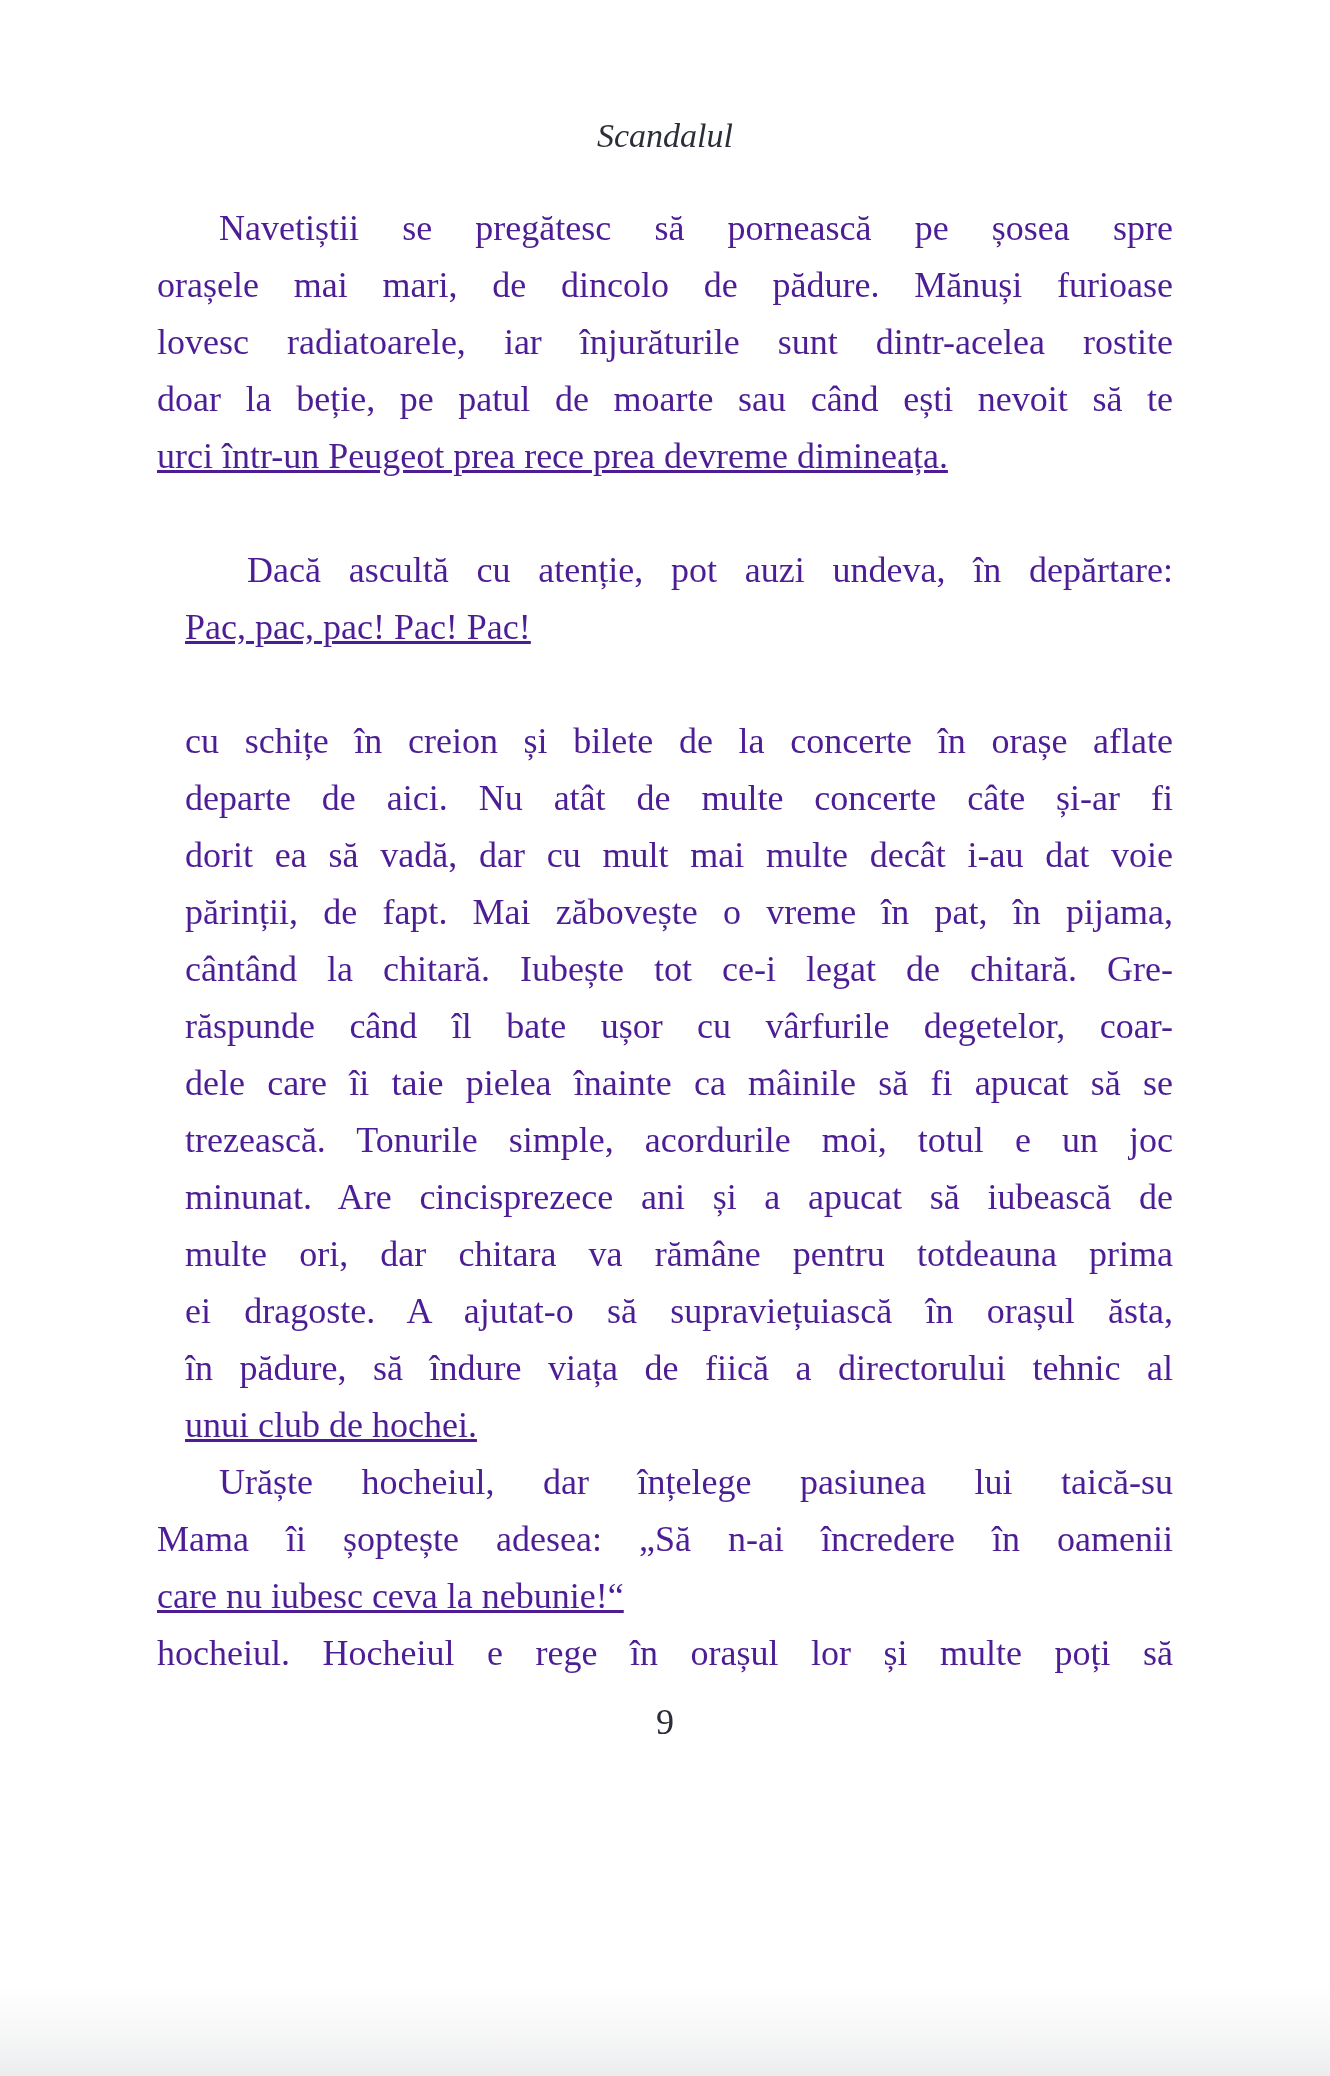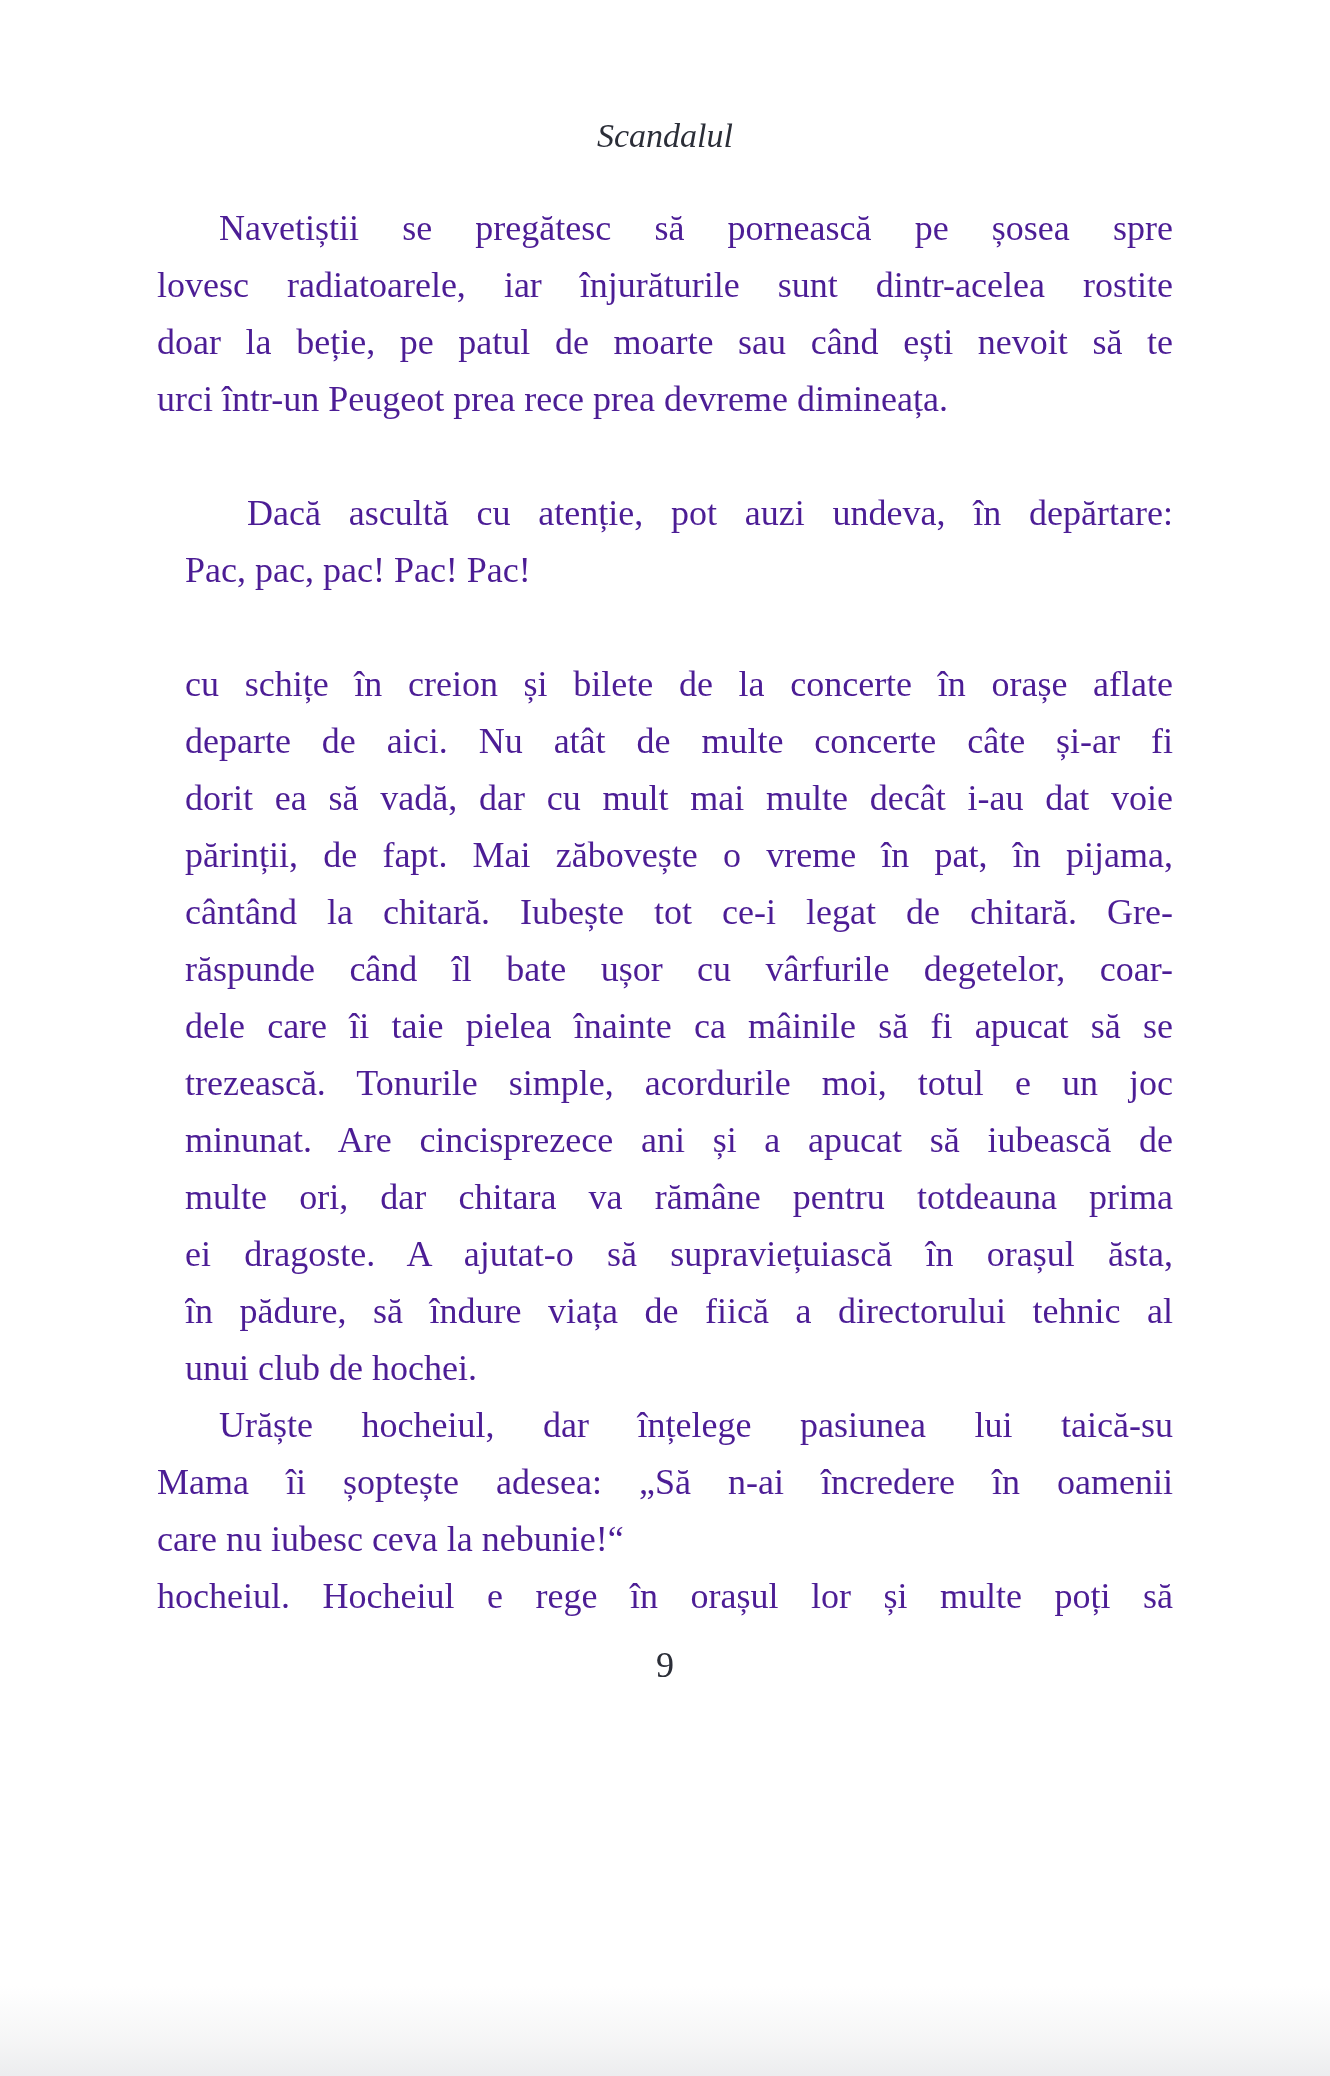--- a/index.html
+++ b/index.html
@@ -37,21 +37,21 @@
   .para.spaced { margin-top: 57px; margin-left: 28px; }
   .line {
     height: 57px;
     line-height: 57px;
     text-align: justify;
     text-align-last: justify;
     white-space: normal;
     overflow: hidden;
   }
   .line.indent { text-indent: 62px; }
-  .line.lastline { text-align-last: left; }
+  .line.lastline { text-align-last: left; text-decoration: underline; }
   .folio {
     margin-top: 20px;
     text-align: center;
     font-size: 36px;
     line-height: 40px;
     color: #2b2e38;
   }
   .bottom-fade {
     position: absolute;
     left: 0;
@@ -67,20 +67,21 @@
 </style>
 </head>
 <body>
 
 <div class="book-page">
   <div class="running-head">Scandalul</div>
 
   <div class="page-text" id="paragraphs-container">
       <div class="para">
         <div class="line indent">Navetiștii se pregătesc să pornească pe șosea spre</div>
+        <div class="line">orașele mai mari, de dincolo de pădure. Mănuși furioase</div>
         <div class="line">lovesc radiatoarele, iar înjurăturile sunt dintr-acelea rostite</div>
         <div class="line">doar la beție, pe patul de moarte sau când ești nevoit să te</div>
         <div class="line lastline">urci într-un Peugeot prea rece prea devreme dimineața.</div>
       </div>
       <div class="para spaced">
         <div class="line indent">Dacă ascultă cu atenție, pot auzi undeva, în depărtare:</div>
         <div class="line lastline">Pac, pac, pac! Pac! Pac!</div>
       </div>
       <div class="para spaced">
         <div class="line">cu schițe în creion și bilete de la concerte în orașe aflate</div>

